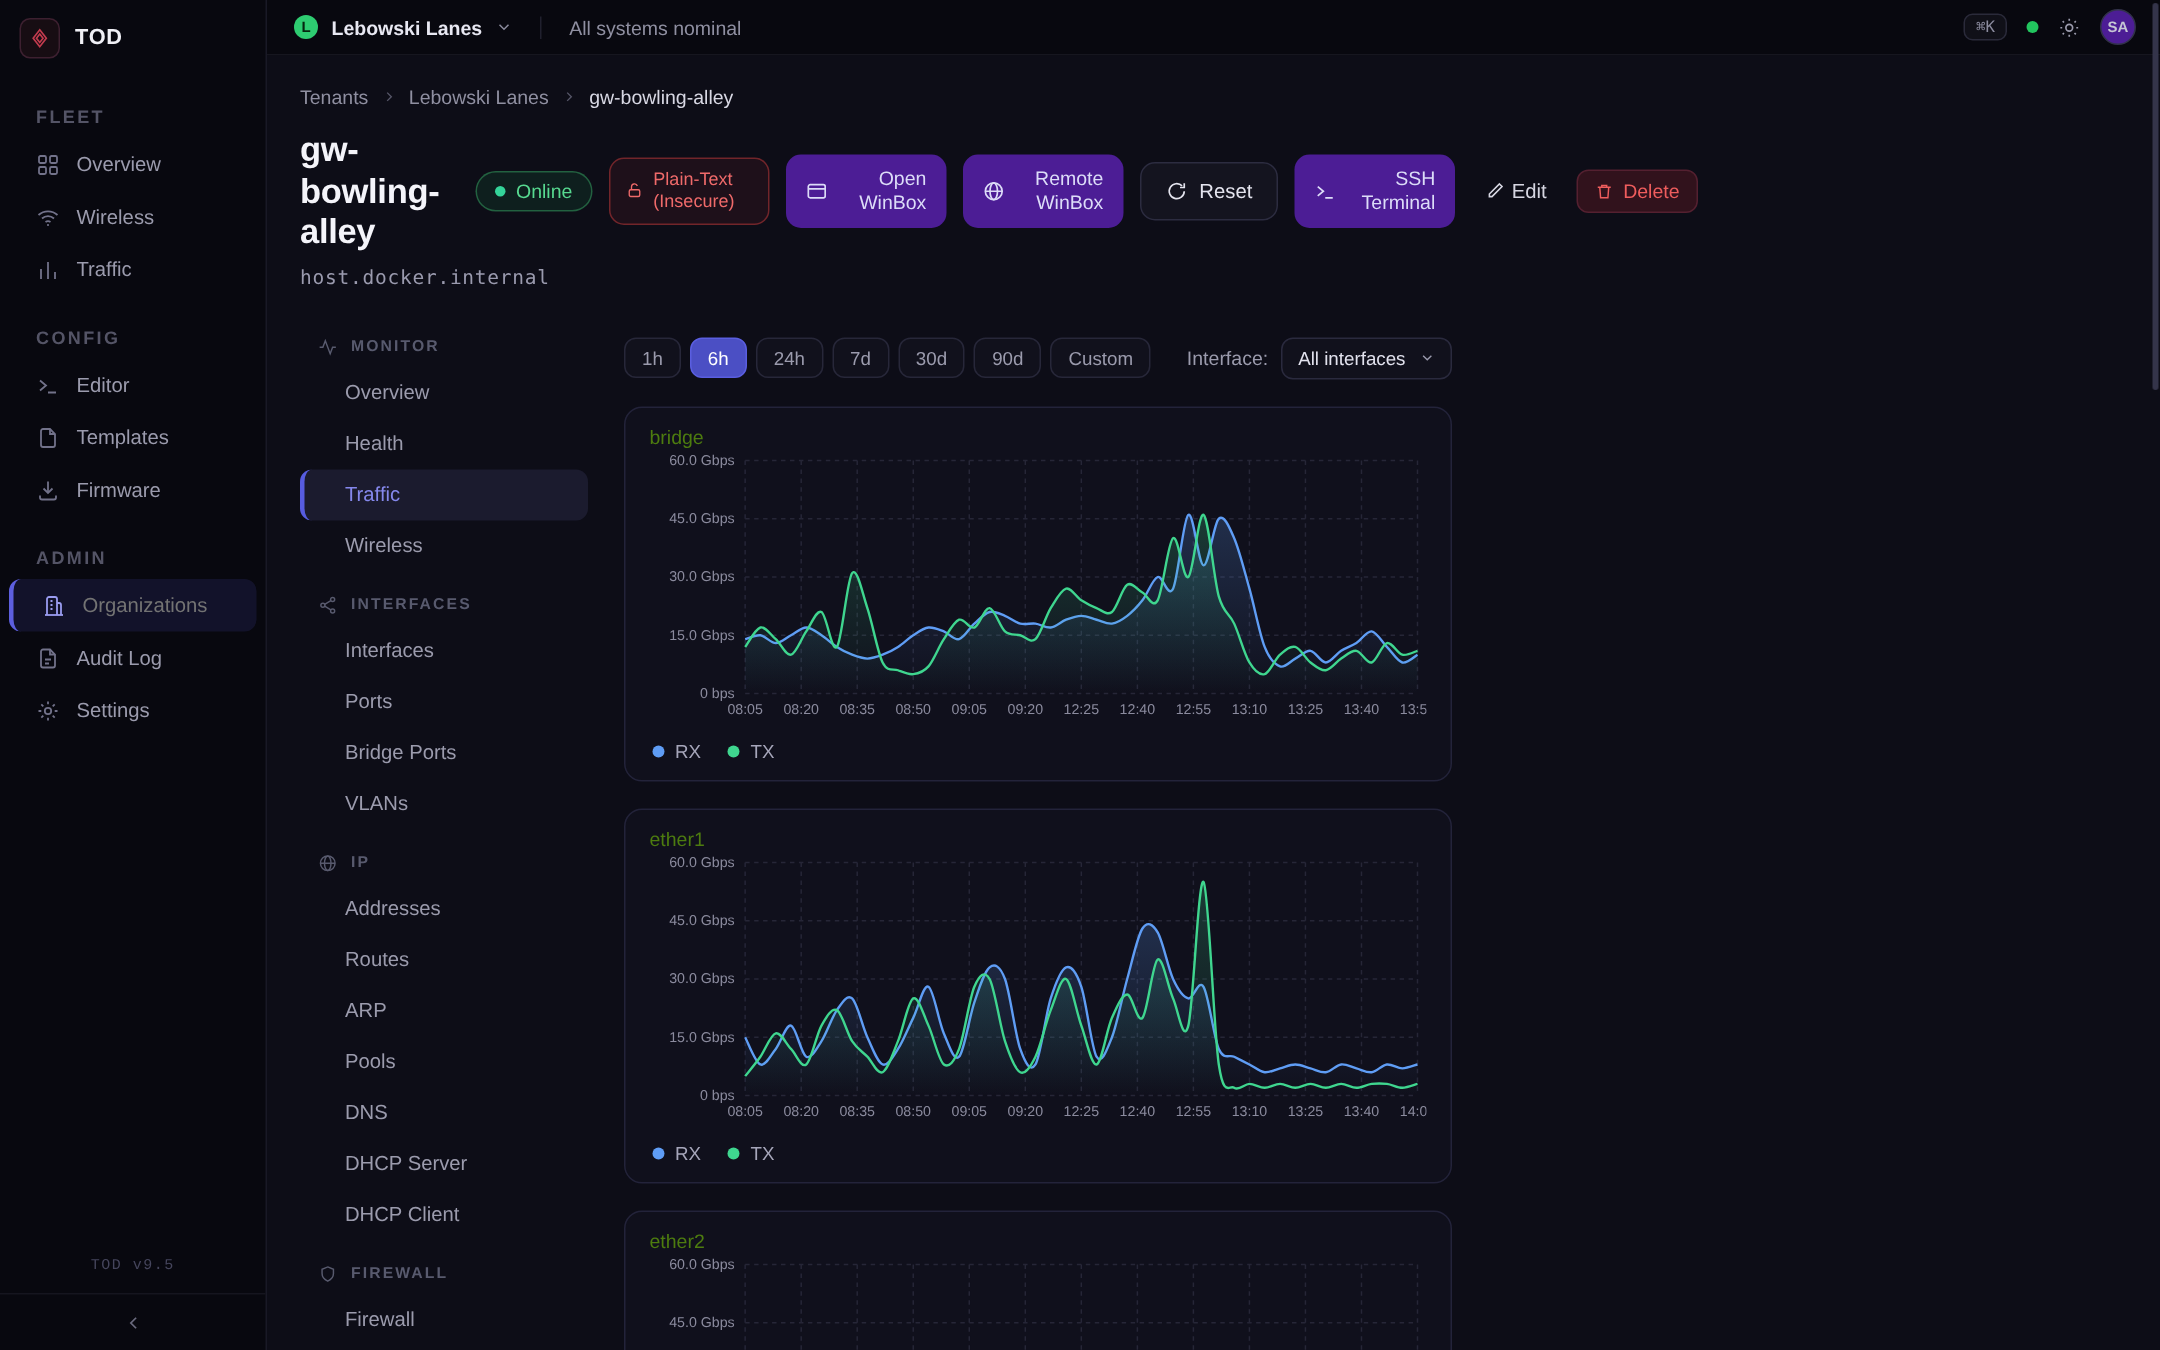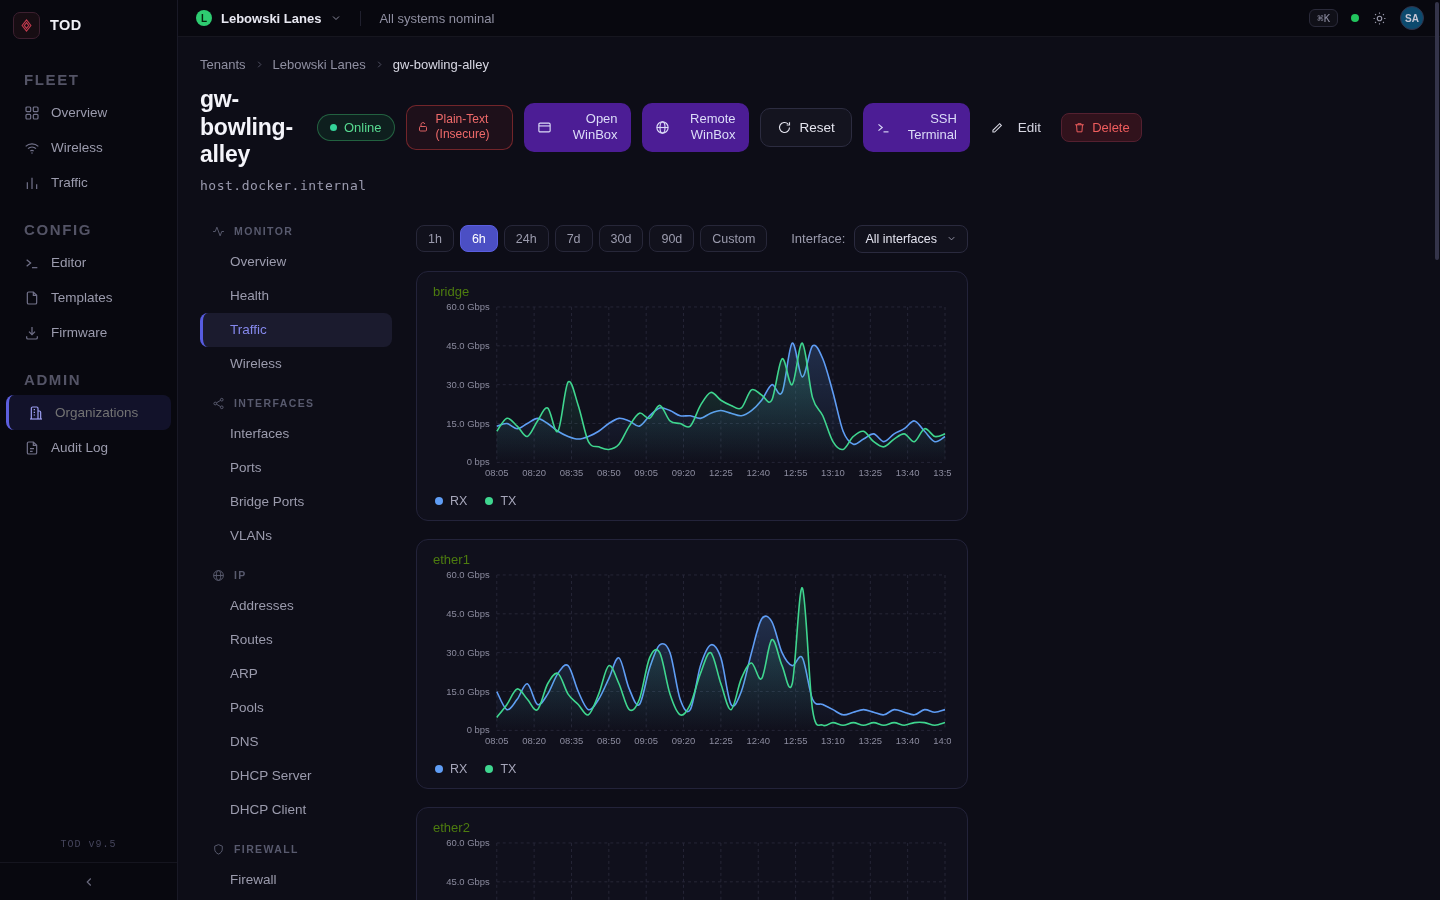--- a/index.html
+++ b/index.html
@@ -8,21 +8,21 @@
   svg{display:block}
   .app{display:flex;width:100%;height:100%}
 
   
   .sidebar{width:178px;background:#08080f;border-right:1px solid #191926;display:flex;flex-direction:column;flex-shrink:0}
   .logo-row{display:flex;align-items:center;gap:10px;height:50px;padding-left:13px}
   .logo-box{width:27px;height:27px;border-radius:7px;background:#170d13;border:1px solid #3d2030;
     display:flex;align-items:center;justify-content:center;color:#c23b4e}
   .logo-text{font-weight:700;font-size:14.5px;letter-spacing:.5px;color:#f0f0f6}
   .side-scroll{flex:1;overflow:hidden}
-  .side-section-label{font-size:15px;color:#545466;letter-spacing:1.6px;margin:21px 0 7px 24px;font-weight:700}
+  .side-section-label{font-size:12px;color:#545466;letter-spacing:1.6px;margin:21px 0 7px 24px;font-weight:700}
   .side-item{display:flex;align-items:center;gap:11px;height:35px;padding:0 8px 0 24px;color:#9b9bad;font-size:13.5px;cursor:pointer}
   .side-item .ic{color:#72728a;display:flex}
   .side-item.active{background:rgba(93,95,222,.13);color:#737373;margin:0 6px;border-radius:8px;
     border-left:3px solid #5d5fde;padding-left:19px}
   .side-item.active .ic{color:#9a9cf0}
   .side-version{text-align:center;font-family:Liberation Mono, monospace;font-size:10px;color:#45455c;
     letter-spacing:1px;margin-bottom:12px}
   .side-collapse{height:38px;border-top:1px solid #15151f;display:flex;align-items:center;justify-content:center;color:#6a6a7e;cursor:pointer}
 
   
@@ -34,21 +34,21 @@
     display:flex;align-items:center;justify-content:center}
   .tenant-name{font-size:13px;font-weight:600;color:#e8e8f2}
   .tb-chevron{color:#8a8a9c;display:flex;cursor:pointer}
   .tb-divider{width:1px;height:15px;background:#20202e;margin:0 9px}
   .sys-status{font-size:13px;color:#8f8fa1}
   .tb-right{display:flex;align-items:center;gap:13px}
   .kbd{border:1px solid #2a2a3a;border-radius:6px;padding:2px 7px;font-family:"DejaVu Sans Mono",monospace;
     font-size:10.5px;color:#8b8b9e;background:#101018;cursor:pointer}
   .status-dot{width:8px;height:8px;border-radius:50%;background:#22c55e}
   .sun{color:#9b9bad;display:flex;cursor:pointer}
-  .user-avatar{width:24px;height:24px;border-radius:50%;background:#0c4a6e;border:1px solid #32324a;color:#c6c6d4;
+  .user-avatar{width:24px;height:24px;border-radius:50%;background:#4c1d95;border:1px solid #32324a;color:#c6c6d4;
     font-size:10px;font-weight:700;display:flex;align-items:center;justify-content:center;cursor:pointer}
 
   .main{flex:1;background:#0d0d17;padding:20px 24px 0 22px;overflow:hidden;position:relative}
 
   
   .crumbs{display:flex;align-items:center;gap:8px;font-size:13px}
   .crumb-link{color:#8f8fa1;cursor:pointer}
   .crumb-sep{color:#565668;display:flex}
   .crumb-current{color:#d8d8e4}
 
@@ -62,21 +62,21 @@
     color:#ef6a6a;font-size:12px;padding:6px 10px;border-radius:10px;line-height:1.3}
   .badge-warning .wl{max-width:66px}
   .segmented{display:flex;align-items:center;background:#10101a;border:1px solid #26263a;border-radius:10px;padding:3px;margin-left:4px}
   .seg-opt{display:flex;align-items:center;gap:7px;padding:6px 13px;border-radius:8px;color:#9a9aae;font-size:13px;cursor:pointer;white-space:nowrap}
   .seg-opt.active{background:#272738;color:#e9e9f4}
   .btn-primary{display:flex;align-items:center;gap:9px;background:#4c1d95;border:none;border-radius:10px;color:#dcdcf8;
     font-size:13px;padding:8px 13px;cursor:pointer;font-family:inherit;line-height:1.3;text-align:right}
   .btn-primary .lbl{max-width:57px}
   .btn-secondary{display:flex;align-items:center;gap:8px;background:#14141f;border:1px solid #2c2c40;border-radius:10px;
     color:#e4e4ee;font-size:13.5px;padding:11px 16px;cursor:pointer;font-family:inherit;white-space:nowrap}
-  .btn-ghost{display:flex;align-items:flex-end;gap:14px;background:none;border:none;color:#d6d6e2;font-size:13.5px;
+  .btn-ghost{display:flex;align-items:flex-start;gap:4px;background:none;border:none;color:#d6d6e2;font-size:13.5px;
     padding:8px 9px;cursor:pointer;font-family:inherit}
   .btn-danger{display:flex;align-items:center;gap:6px;background:#31121c;border:1px solid #542030;border-radius:8px;
     color:#ef5d5d;font-size:13px;padding:6px 11px;cursor:pointer;font-family:inherit}
   .hostname{margin-top:9px;font-family:"DejaVu Sans Mono",monospace;font-size:13px;color:#9a9aae;letter-spacing:.5px}
 
   
   .content-row{display:flex;margin-top:10px;gap:24px}
   .subnav{width:192px;flex-shrink:0;padding-top:6px}
   .subnav-head{display:flex;align-items:center;gap:9px;margin:16px 0 7px 12px;font-size:10.5px;color:#585a6e;
     letter-spacing:1.4px;font-weight:700}
@@ -202,20 +202,29 @@
       </div>
       <div class="side-item">
         <span class="ic">
             <svg width="16" height="16" viewBox="0 0 24 24" fill="none" stroke="currentColor" stroke-width="1.8">
               <path d="M14 3H7a2 2 0 0 0-2 2v14a2 2 0 0 0 2 2h10a2 2 0 0 0 2-2V8z"></path>
               <path d="M14 3v5h5"></path>
               <path d="M9 13h6M9 17h4"></path>
             </svg>
           </span>
         <span>Audit Log</span>
+      </div>
+      <div class="side-item">
+        <span class="ic">
+            <svg width="16" height="16" viewBox="0 0 24 24" fill="none" stroke="currentColor" stroke-width="1.8">
+              <circle cx="12" cy="12" r="3.2"></circle>
+              <path d="M12 2.5v2.8M12 18.7v2.8M2.5 12h2.8M18.7 12h2.8M5.3 5.3l2 2M16.7 16.7l2 2M18.7 5.3l-2 2M7.3 16.7l-2 2"></path>
+            </svg>
+          </span>
+        <span>Settings</span>
       </div>
     </div>
     <div class="side-version">TOD v9.5</div>
     <div class="side-collapse">
       <span>
           <svg width="14" height="14" viewBox="0 0 24 24" fill="none" stroke="currentColor" stroke-width="2">
             <path d="M15 6l-6 6 6 6"></path>
           </svg>
         </span>
     </div>

